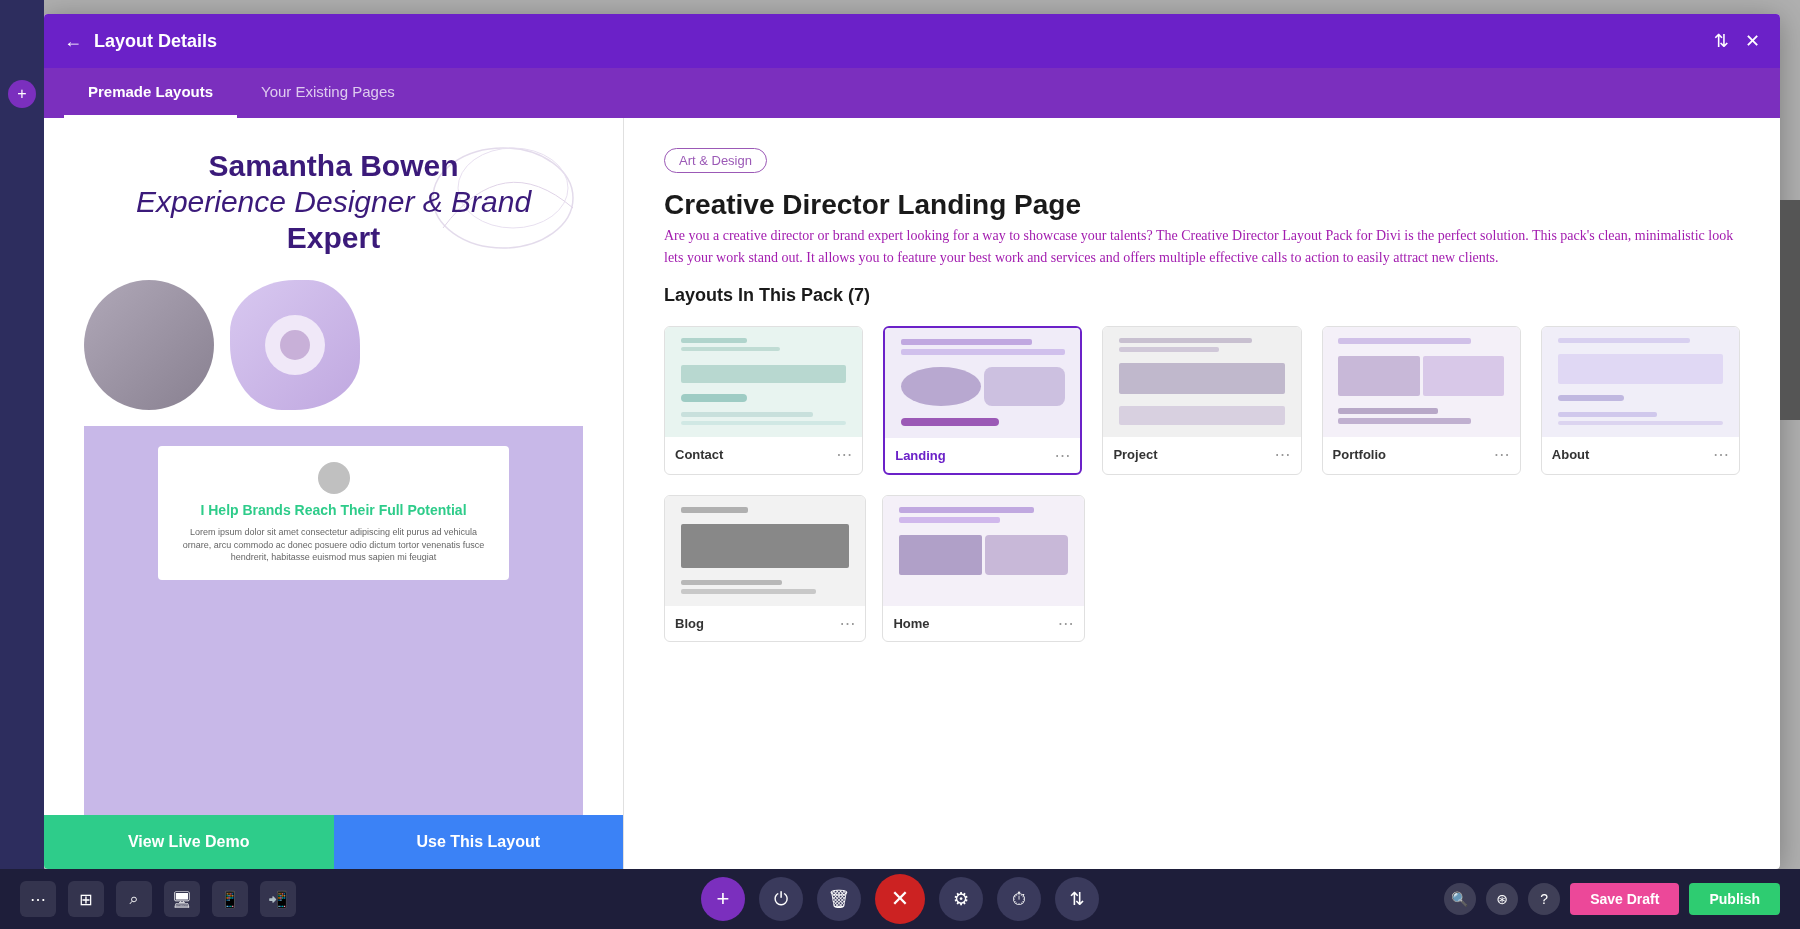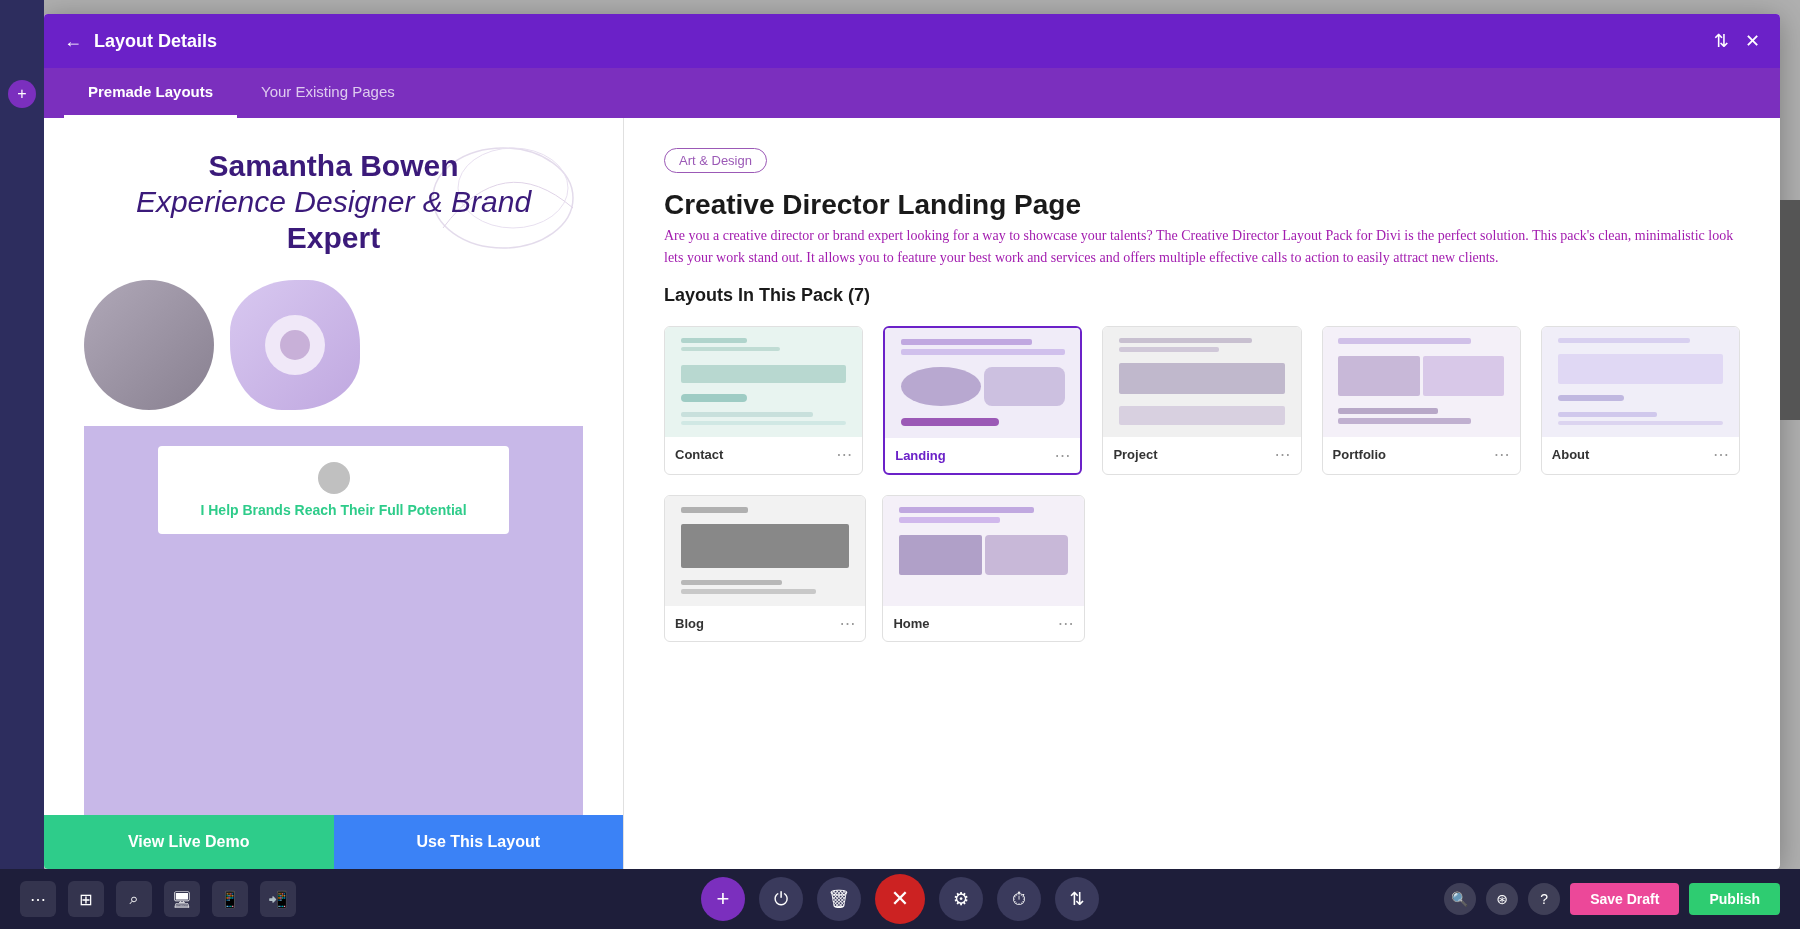--- a/index.html
+++ b/index.html
@@ -547,20 +547,21 @@
               <div style="width:60px;height:60px;background:#f0e8f8;border-radius:50%;display:flex;align-items:center;justify-content:center;">
                 <div style="width:30px;height:30px;background:#c8b0d8;border-radius:50%;"></div>
               </div>
             </div>
           </div>
 
           <div class="preview-section2">
             <div class="preview-inner-card">
               <div class="preview-avatar"></div>
               <div class="preview-inner-title">I Help Brands Reach Their Full Potential</div>
+              <div class="preview-inner-text">Lorem ipsum dolor sit amet consectetur adipiscing elit purus ad vehicula ornare, arcu commodo ac donec posuere odio dictum tortor venenatis fusce hendrerit, habitasse euismod mus sapien mi feugiat</div>
             </div>
           </div>
         </div>
       </div>
 
       <div class="preview-actions">
         <div class="preview-btn demo">View Live Demo</div>
         <div class="preview-btn use">Use This Layout</div>
       </div>
     </div>

